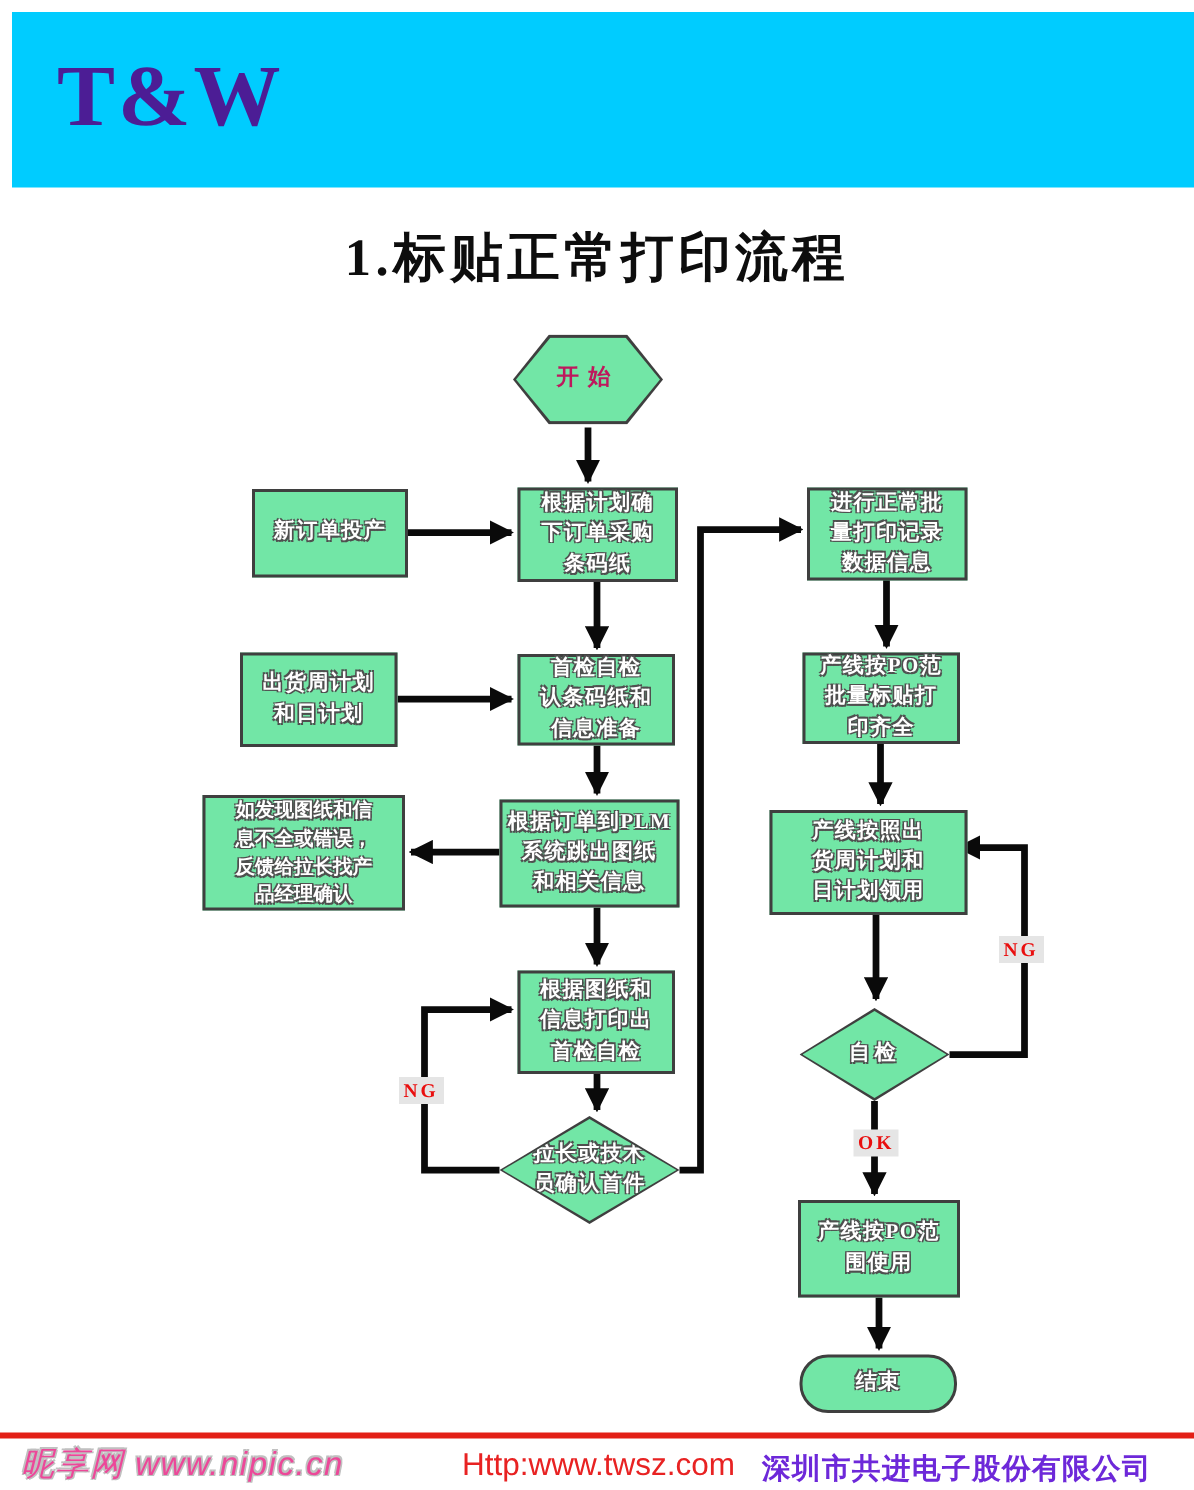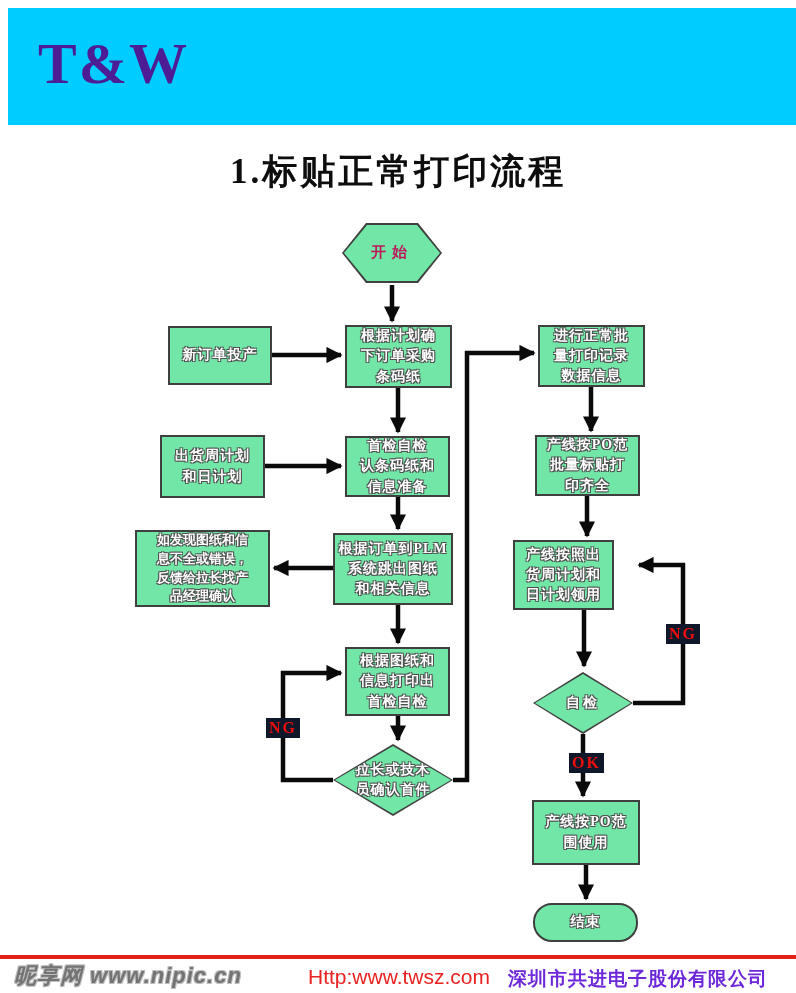--- a/index.html
+++ b/index.html
@@ -26,28 +26,28 @@
   .shape .outer{position:absolute;inset:0;background:#3f3f3f;}
   .shape .inner{position:absolute;inset:2px;background:#72e6a6;display:flex;align-items:center;
         justify-content:center;text-align:center;font-weight:bold;white-space:pre-line;
         font-family:"Liberation Serif","DejaVu Serif",serif;line-height:1.45;}
   .hex .outer,.hex .inner{clip-path:polygon(24% 0,76% 0,100% 50%,76% 100%,24% 100%,0 50%);}
   .dia .outer,.dia .inner{clip-path:polygon(50% 0,100% 50%,50% 100%,0 50%);}
   .dark-text{color:#be185d;font-size:15px;letter-spacing:6px;text-shadow:none;}
   .white-text{color:#fff;font-size:14px;letter-spacing:1px;
         text-shadow:-1px -1px 0 #4f4f4f,1px -1px 0 #4f4f4f,-1px 1px 0 #4f4f4f,1px 1px 0 #4f4f4f;}
   
-  .branch{position:absolute;background:#0f172a;color:#e90f0f;font-weight:bold;font-size:16px;
+  .branch{position:absolute;background:#e5e5e5;color:#e90f0f;font-weight:bold;font-size:13px;
         font-family:"Liberation Serif","DejaVu Serif",serif;letter-spacing:2px;padding:1px 3px;}
   
   .wires{position:absolute;left:0;top:0;width:796px;height:993px;pointer-events:none;}
   
   .footer-line{position:absolute;left:0;top:955px;width:100%;height:4px;background:#e32017;}
-  .nipic{position:absolute;left:14px;top:961px;font-size:22px;font-style:italic;font-weight:bold;
-        color:#737373;letter-spacing:1px;
+  .nipic{position:absolute;left:14px;top:961px;font-size:22px;font-style:italic;font-weight:normal;
+        color:#ec4899;letter-spacing:1px;
         text-shadow:-1px -1px 0 #c0c0c0,1px -1px 0 #c0c0c0,-1px 1px 0 #c0c0c0,1px 1px 0 #c0c0c0;}
   .site-url{position:absolute;left:308px;top:965px;font-size:21px;color:#e82222;
         font-family:"Liberation Sans","DejaVu Sans",sans-serif;}
   .company{position:absolute;left:508px;top:966px;font-size:19px;font-weight:bold;color:#6d28d9;
         font-family:"Liberation Serif","DejaVu Serif",serif;letter-spacing:1px;}
   .id-mark{position:absolute;left:563px;top:962px;width:212px;height:17px;overflow:hidden;
         background:rgba(145,145,145,0.55);color:#ececec;font-size:11px;line-height:17px;
         text-align:center;white-space:nowrap;}
 </style>
 </head>
@@ -110,21 +110,21 @@
 和相关信息</div>
   <div class="node" style="left:345px;top:647px;width:105px;height:69px;">根据图纸和
 信息打印出
 首检自检</div>
   <div class="node" style="left:538px;top:325px;width:107px;height:62px;">进行正常批
 量打印记录
 数据信息</div>
   <div class="node" style="left:535px;top:435px;width:105px;height:61px;">产线按PO范
 批量标贴打
 印齐全</div>
-  <div class="node" style="left:513px;top:540px;width:101px;height:70px;">产线按照出
+  <div class="node" style="left:513px;top:540px;width:132px;height:70px;">产线按照出
 货周计划和
 日计划领用</div>
   <div class="node" style="left:532px;top:800px;width:108px;height:65px;">产线按PO范
 围使用</div>
   <div class="node pill" style="left:533px;top:903px;width:105px;height:39px;">结束</div>
 
   <div class="shape dia" style="left:333px;top:744px;width:120px;height:72px;">
     <div class="outer"></div>
     <div class="inner white-text">拉长或技术
 员确认首件</div>

